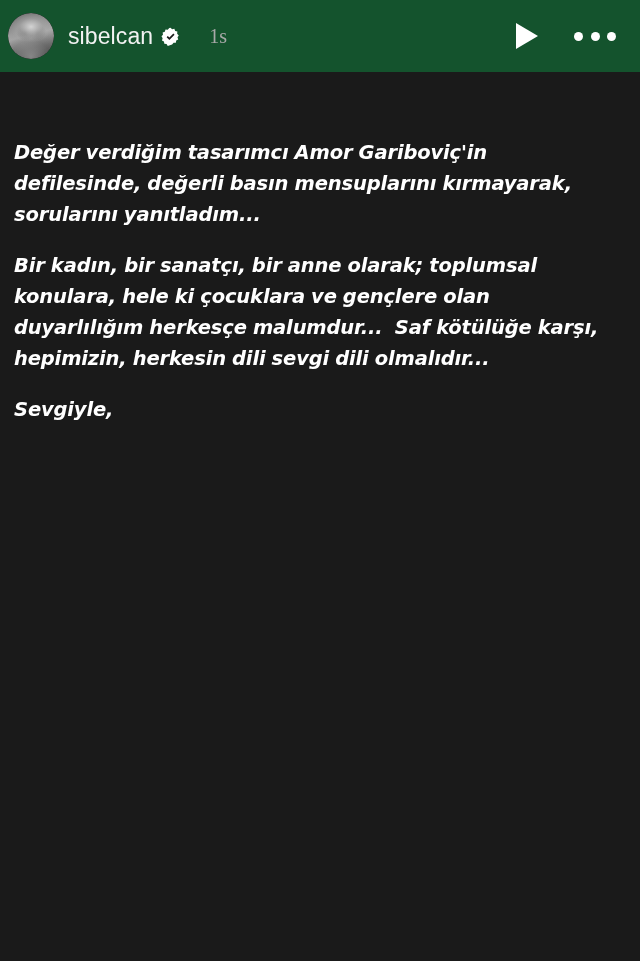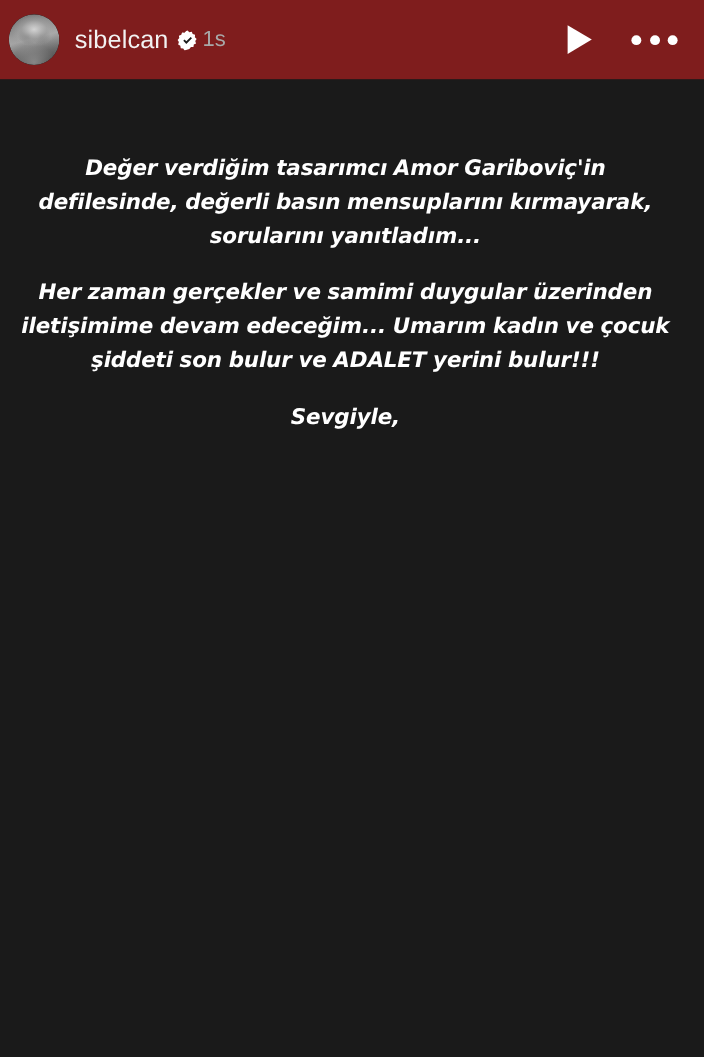--- a/index.html
+++ b/index.html
@@ -27,21 +27,21 @@
   #header {
     position: absolute;
     top: 0;
     left: 0;
     width: 640px;
     height: 72px;
     display: flex;
     align-items: center;
     padding: 0 24px 0 8px;
     box-sizing: border-box;
-    background: #7f1d1d;
+    background: #14532d;
   }
 
   #avatar {
     width: 46px;
     height: 46px;
     border-radius: 50%;
     flex: 0 0 auto;
     overflow: hidden;
     position: relative;
     background: #2a2a2a;
@@ -76,24 +76,25 @@
   #verified {
     margin-left: 8px;
     width: 19px;
     height: 19px;
     flex: 0 0 auto;
     display: inline-flex;
     align-items: center;
     justify-content: center;
   }
   #timestamp {
-    margin-left: 4px;
+    margin-left: 29px;
     color: #a8a8a8;
     font-size: 20px;
     white-space: nowrap;
+    font-family: Liberation Serif, serif;
   }
 
   #play-button {
     width: 30px;
     height: 30px;
     flex: 0 0 auto;
     display: flex;
     align-items: center;
     justify-content: center;
     margin-right: 32px;
@@ -132,21 +133,20 @@
     color: #ffffff;
     font-family: "DejaVu Sans", sans-serif;
     font-size: 19.5px;
     font-weight: bold;
     font-style: italic;
     line-height: 31px;
     letter-spacing: -0.15px;
     margin: 0 0 20px 0;
     white-space: pre-wrap;
     word-spacing: -0.5px;
-    text-align: center;
   }
   .para:last-child { margin-bottom: 0; }
   .para.sig { margin-bottom: 22px; }
 </style>
 </head>
 <body>
 
 <div id="story">
 
   <div id="header">
@@ -175,18 +175,18 @@
     <div id="more-button">
       <span class="dot"></span>
       <span class="dot"></span>
       <span class="dot"></span>
     </div>
 
   </div>
 
   <div id="message">
     <p class="para">Değer verdiğim tasarımcı Amor Gariboviç'in defilesinde, değerli basın mensuplarını kırmayarak, sorularını yanıtladım...</p>
-    <p class="para">Her zaman gerçekler ve samimi duygular üzerinden iletişimime devam edeceğim... Umarım kadın ve çocuk şiddeti son bulur ve ADALET yerini bulur!!!</p>
+    <p class="para">Bir kadın, bir sanatçı, bir anne olarak; toplumsal konulara, hele ki çocuklara ve gençlere olan duyarlılığım herkesçe malumdur...  Saf kötülüğe karşı, hepimizin, herkesin dili sevgi dili olmalıdır...</p>
     <p class="para sig">Sevgiyle,</p>
 
   </div>
 
 </div>
 
 </body></html>

